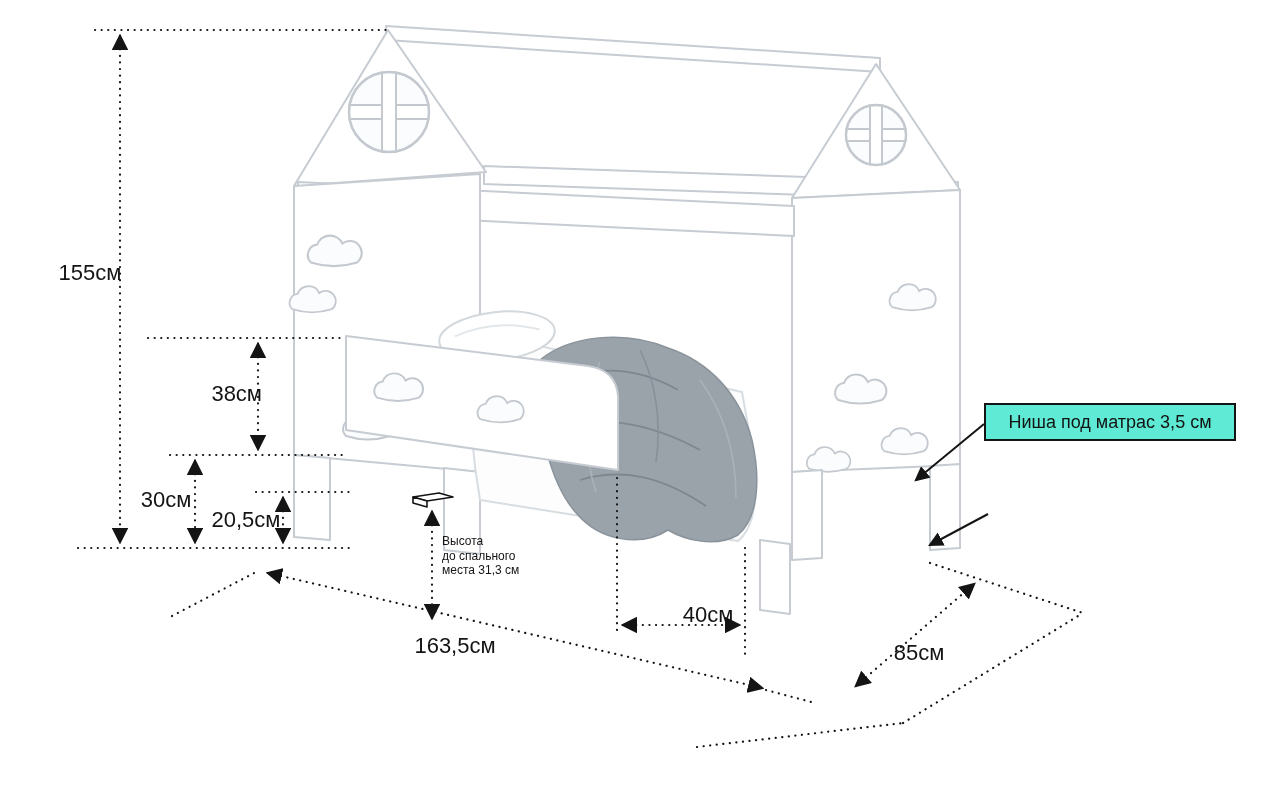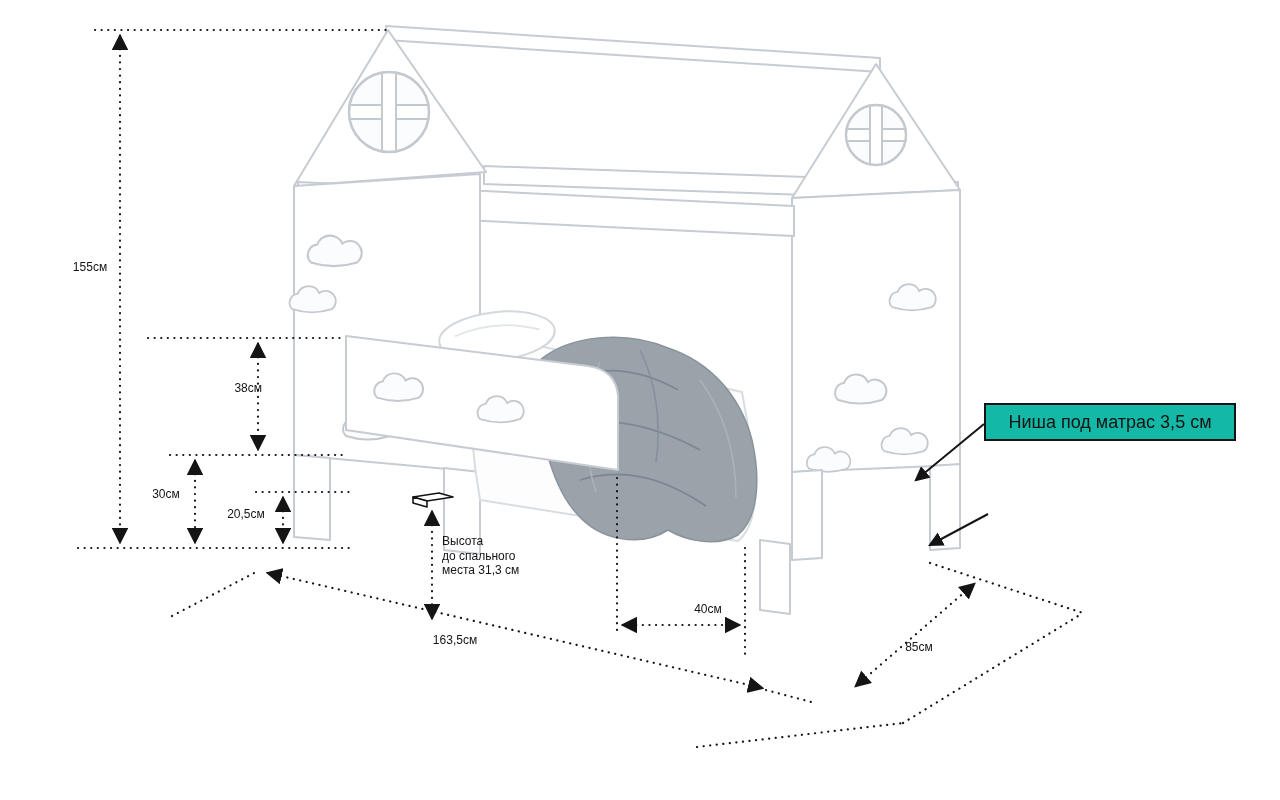--- a/index.html
+++ b/index.html
@@ -2,28 +2,28 @@
 <html><head>
 <meta charset="utf-8">
 <style>
   html,body{margin:0;padding:0;background:#ffffff;}
   .stage{
     position:relative;width:1280px;height:800px;background:#ffffff;
     font-family:"Liberation Sans", sans-serif;color:#141414;overflow:hidden;
   }
   .stage svg{position:absolute;left:0;top:0;}
   .dim-label{
-    position:absolute;font-size:12px;color:#141414;text-align:center;
+    position:absolute;font-size:22px;color:#141414;text-align:center;
     white-space:nowrap;line-height:1.2;
   }
   .note-label{
     position:absolute;font-size:12px;color:#141414;text-align:left;line-height:1.22;
   }
   .callout-box{
-    position:absolute;border:2px solid #141414;background:#14b8a6;
+    position:absolute;border:2px solid #141414;background:#5eead4;
     font-size:18px;color:#141414;display:flex;align-items:center;justify-content:center;
     white-space:nowrap;padding:0 12px;height:38px;box-sizing:border-box;
   }
   
   .bedpart{fill:#ffffff;stroke:#c6ccd2;stroke-width:2;stroke-linejoin:round;}
   .hole{fill:#fbfcfd;stroke:#c3c9cf;stroke-width:2;}
   .dot{stroke:#141414;stroke-width:2.2;stroke-dasharray:0.1 6.5;stroke-linecap:round;fill:none;}
   .solidln{stroke:#141414;stroke-width:2;fill:none;}
 </style>
 </head>

